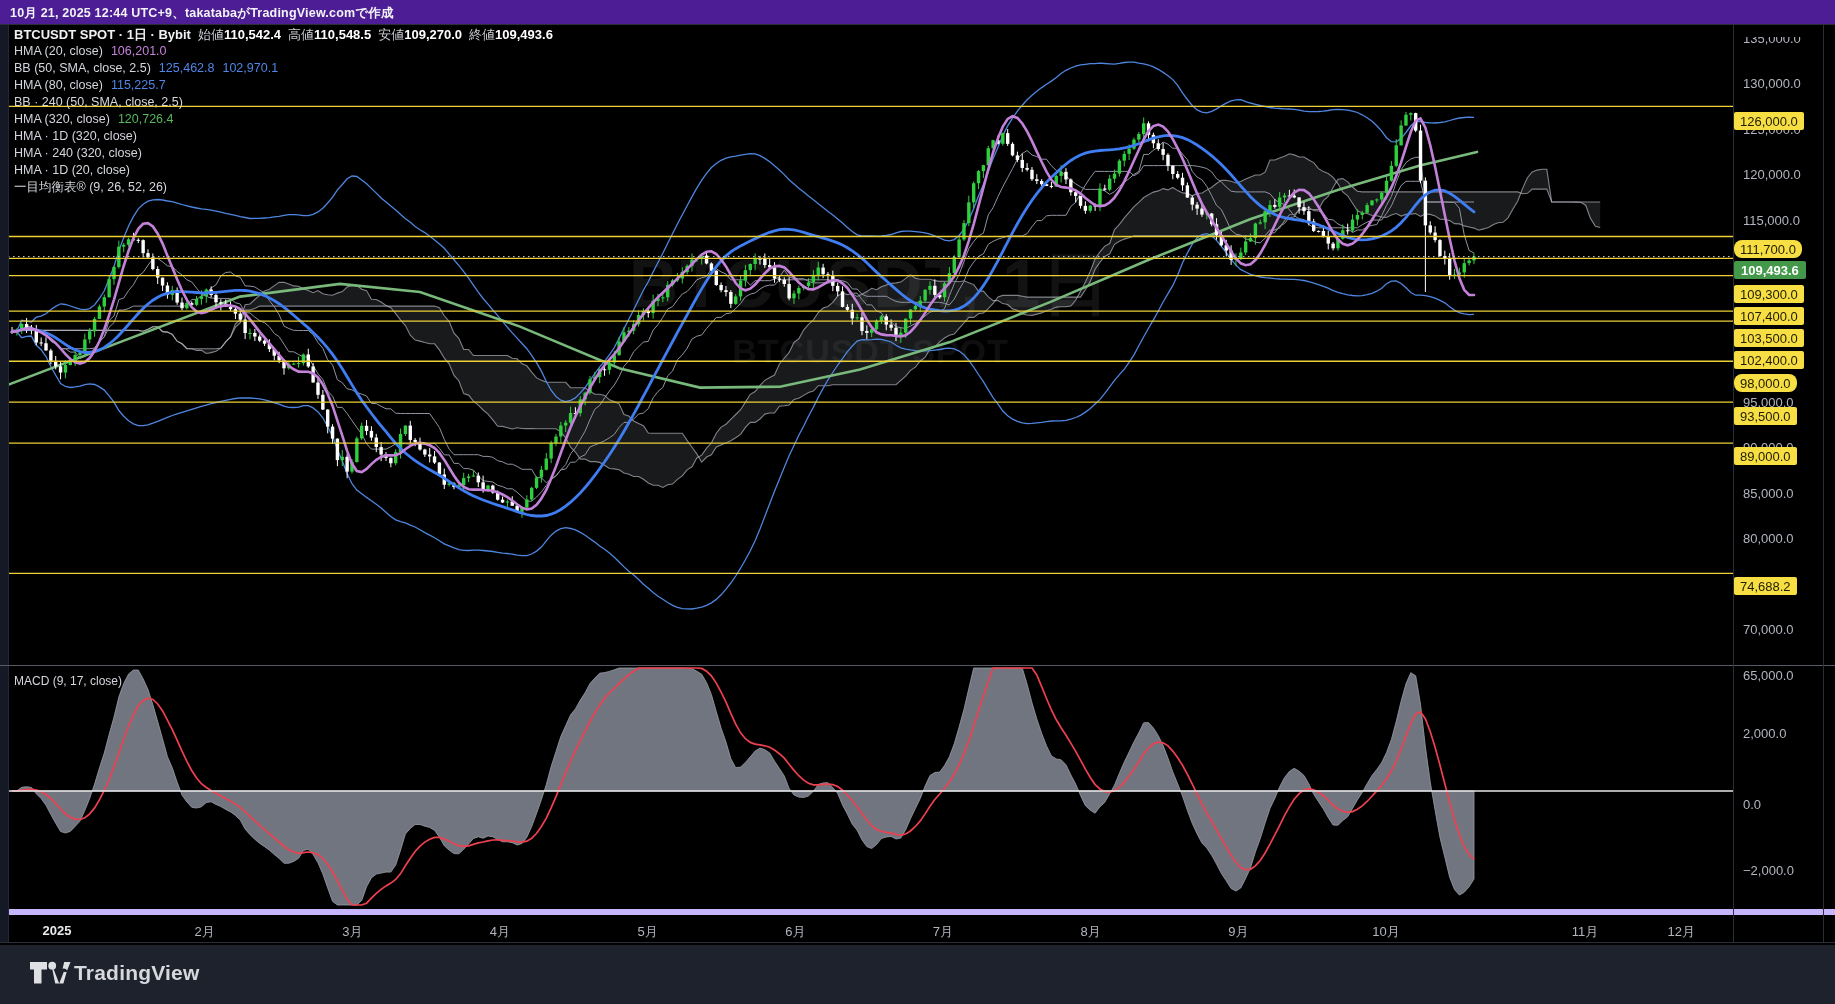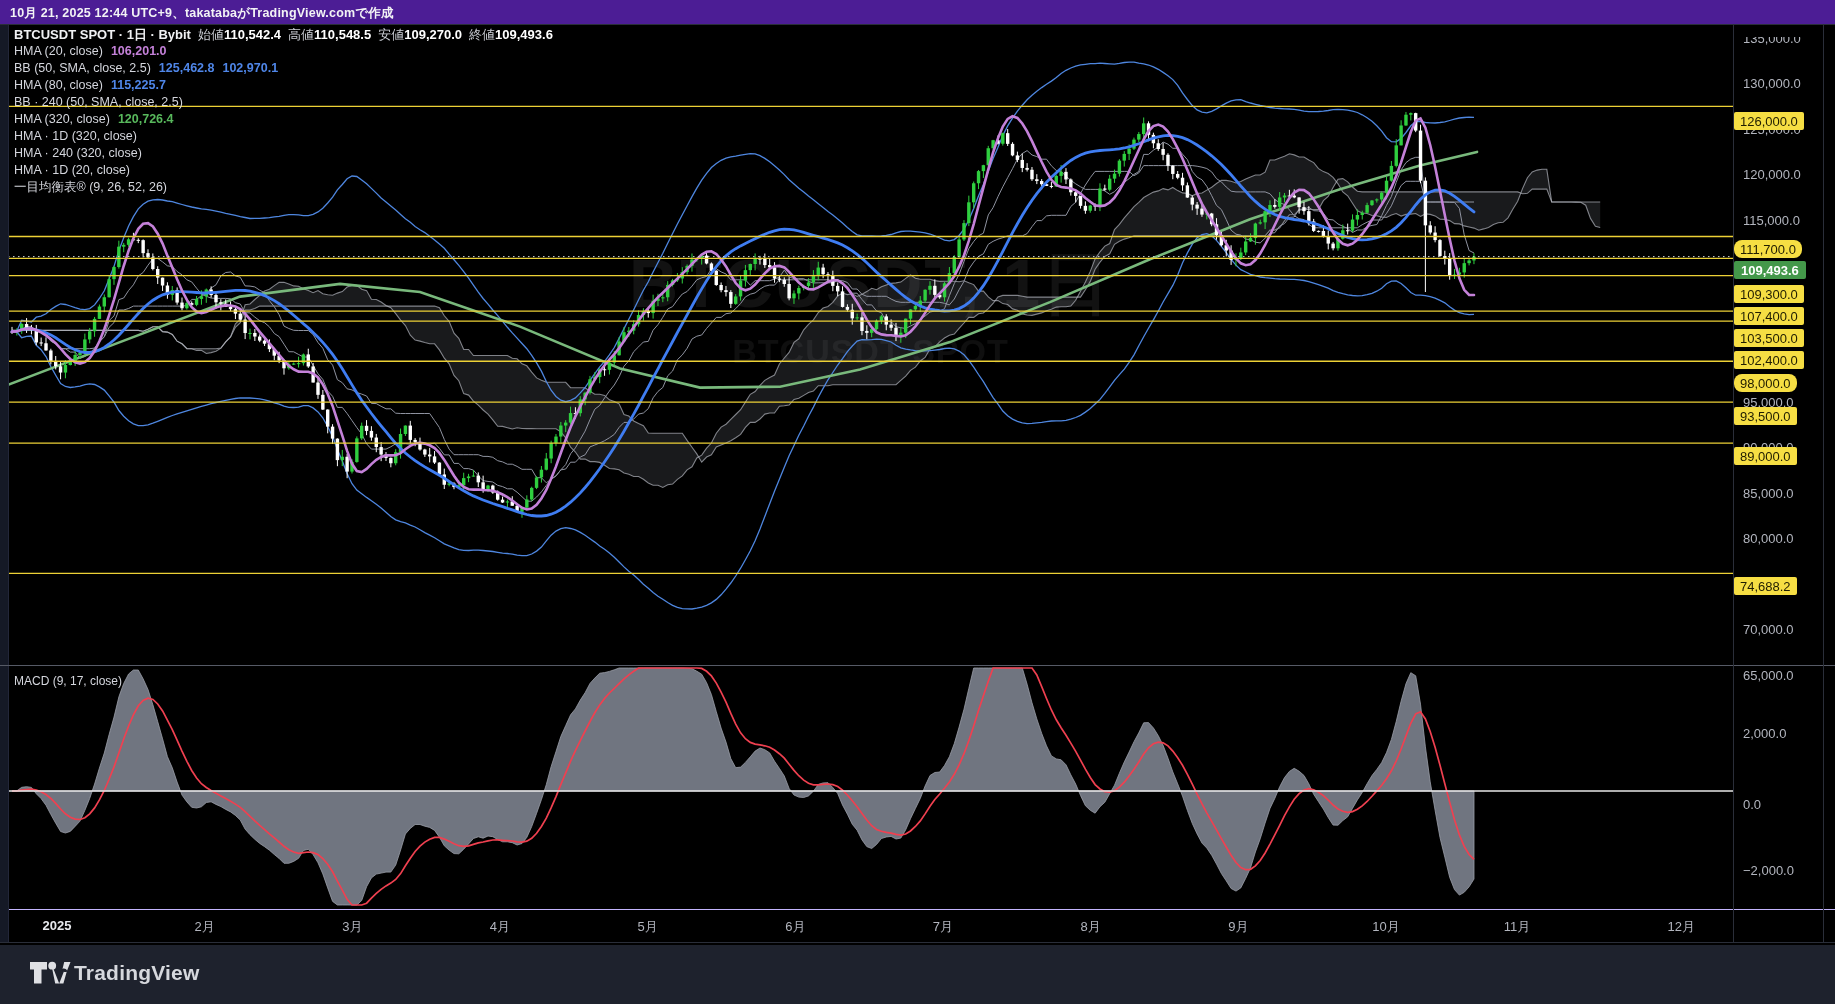--- a/index.html
+++ b/index.html
@@ -19,30 +19,30 @@
   #watermark .w2{font-size:34px;font-weight:bold;color:rgba(255,255,255,0.06);margin-top:2px;letter-spacing:1px;}
   
   #chart-svg{position:absolute;left:0;top:0;z-index:2;}
   
   #legend{position:absolute;left:14px;top:12px;z-index:7;margin-top:14px;}
   #legend .t{height:17px;line-height:17px;font-size:13px;color:#e8eaee;white-space:nowrap;}
   #legend .t .sym{font-weight:bold;color:#f0f1f3;}
   #legend .t .olab{color:#cdd0d7;margin-left:7px;}
   #legend .t .oval{font-weight:bold;color:#ffffff;}
   #legend .row{height:17px;line-height:17px;font-size:12.5px;color:#d4d6dd;white-space:nowrap;}
-  #legend .row .vals span{margin-left:8px;font-weight:bold;}
+  #legend .row .vals span{margin-left:8px;font-weight:normal;}
   
   #paxis{position:absolute;left:1734px;top:37px;width:90px;height:918px;z-index:4;overflow:hidden;}
   .axg{position:absolute;left:9px;font-size:13px;color:#b2b5be;transform:translateY(-50%);white-space:nowrap;}
   .axy{position:absolute;left:0;transform:translateY(-50%);font-size:13px;color:#201d00;
     background:#f6de43;padding:1.5px 6px;border-radius:2px;white-space:nowrap;}
   .axgr{position:absolute;left:0;transform:translateY(-50%);font-size:13px;color:#fff;font-weight:bold;
     background:#44984a;padding:1.5px 7px;border-radius:2px;white-space:nowrap;}
   
-  #taxis{position:absolute;left:0;top:909px;width:1835px;height:33px;z-index:4;background:#000;border-top:1px solid #c4b5fd;}
+  #taxis{position:absolute;left:0;top:909px;width:1835px;height:33px;z-index:4;background:#000;border-top:6px solid #c4b5fd;}
   .mon{position:absolute;top:8px;transform:translateX(-50%);font-size:13px;color:#b2b5be;}
   .mon.year{font-weight:bold;color:#e8eaee;}
   
   #macd-label{position:absolute;left:14px;top:674px;font-size:12px;color:#d4d6dd;z-index:7;}
   
   #footer{position:absolute;left:0;top:945px;width:1835px;height:59px;background:#1e222d;z-index:8;}
   #footer .brand{position:absolute;left:30px;top:16px;display:flex;align-items:center;gap:3px;cursor:pointer;}
   #footer .brand .word{font-size:21px;font-weight:bold;color:#d6d8dd;letter-spacing:.2px;}
 </style>
 </head>
@@ -762,21 +762,21 @@
       <div class="mon year" style="left: 57px;">2025</div>
       <div class="mon" style="left: 204.66px;">2月</div>
       <div class="mon" style="left: 352.32px;">3月</div>
       <div class="mon" style="left: 499.98px;">4月</div>
       <div class="mon" style="left: 647.64px;">5月</div>
       <div class="mon" style="left: 795.3px;">6月</div>
       <div class="mon" style="left: 942.96px;">7月</div>
       <div class="mon" style="left: 1090.62px;">8月</div>
       <div class="mon" style="left: 1238.28px;">9月</div>
       <div class="mon" style="left: 1385.94px;">10月</div>
-      <div class="mon" style="left: 1517px;">11月</div>
+      <div class="mon" style="left: 1585px;">11月</div>
       <div class="mon" style="left: 1681.26px;">12月</div>
     </div>
 
   <div id="footer">
     <div class="brand">
       <svg width="41" height="24" viewBox="0 0 41 24">
         <g fill="#dfe0e4">
           <path d="M0,1 h17 v7.5 h-5.5 v14 h-7.5 v-14 H0 z"></path>
           <circle cx="22.2" cy="4.7" r="3.9"></circle>
           <path d="M20.5,1 L29,22.5 L37,3? z" fill="none"></path>

